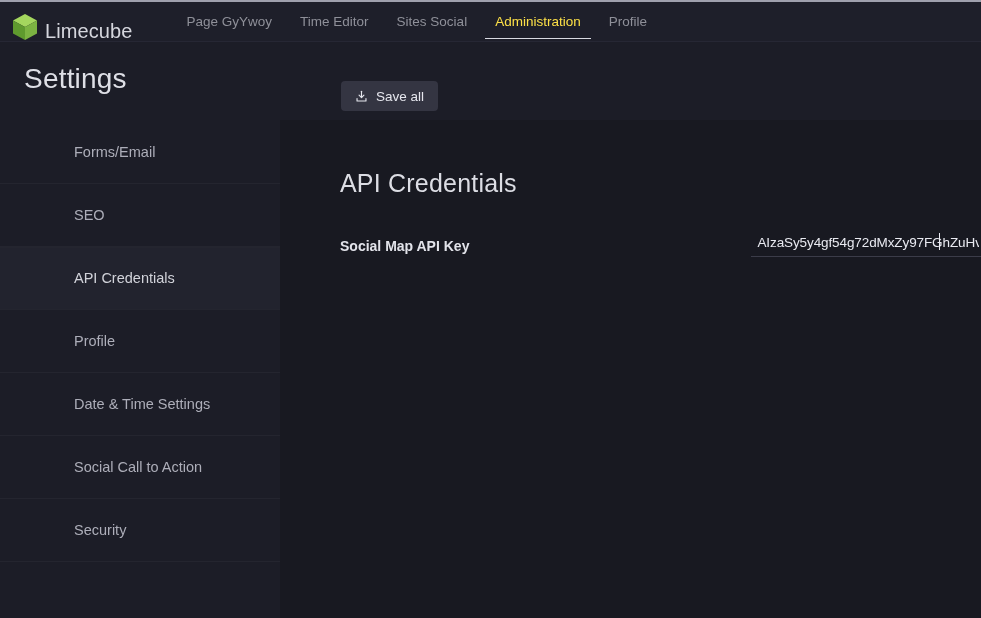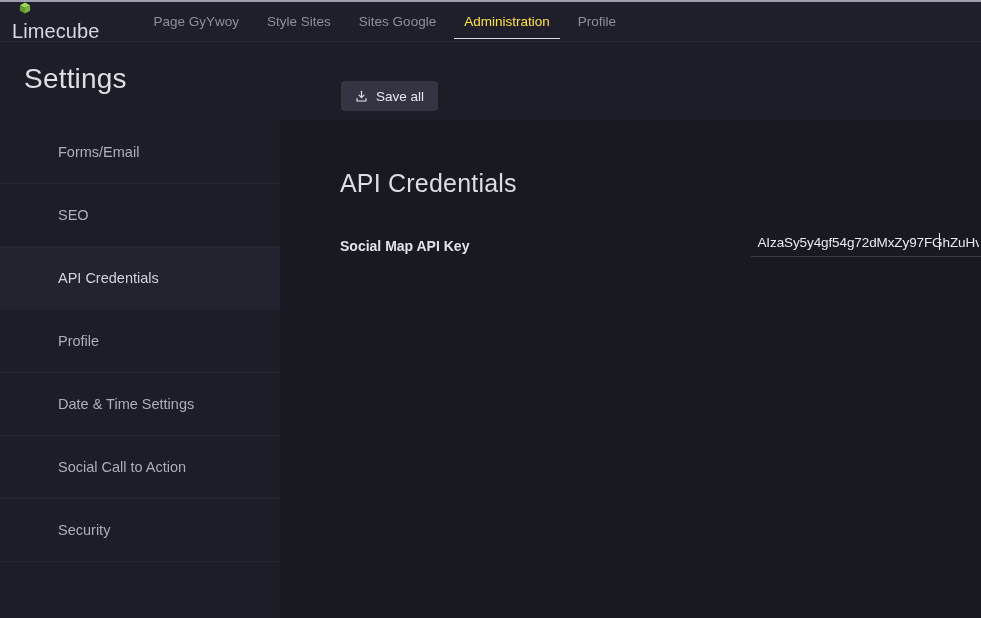--- a/index.html
+++ b/index.html
@@ -33,26 +33,25 @@
     width: 981px;
     height: 40px;
     background: #1e1f2a;
     border-bottom: 1px solid #262734;
     display: flex;
     align-items: center;
   }
 
   .brand {
     display: flex;
-    align-items: flex-start;
+    align-items: flex-end;
     gap: 7px;
     margin-left: 12px;
     height: 100%;
     cursor: pointer;
-    flex-direction: column;
   }
 
   .cube-icon { width: 26px; height: 28px; display: block; }
 
   .brand-name {
     font-size: 20px;
     color: #d6d7de;
     font-weight: 400;
     letter-spacing: 0.1px;
     line-height: 1;
@@ -107,21 +106,21 @@
   }
 
   .side-menu {
     margin-top: 26px;
   }
 
   .side-item {
     height: 63px;
     display: flex;
     align-items: center;
-    padding-left: 58px;
+    padding-left: 74px;
     font-size: 14.5px;
     color: #adaeb9;
     border-bottom: 1px solid #24252f;
     cursor: pointer;
     background: transparent;
   }
 
   .side-item.active {
     background: #22232e;
     color: #d2d3da;
@@ -235,22 +234,22 @@
     <svg class="cube-icon" viewBox="0 0 26 28">
       <polygon points="13,1 25,7.5 13,14 1,7.5" fill="#a4d65e"></polygon>
       <polygon points="1,7.5 13,14 13,27 1,20.5" fill="#5f9a2e"></polygon>
       <polygon points="25,7.5 13,14 13,27 25,20.5" fill="#7cb342"></polygon>
     </svg>
     <span class="brand-name">Limecube</span>
   </div>
 
   <div class="nav-items">
     <div class="nav-item">Page GyYwoy</div>
-    <div class="nav-item">Style Sites</div>
-    <div class="nav-item">Sites Google</div>
+    <div class="nav-item">Time Editor</div>
+    <div class="nav-item">Sites Social</div>
     <div class="nav-item active">Administration</div>
     <div class="nav-item">Profile</div>
   </div>
 
 </div>
 
 <div class="sidebar">
 
   <div class="page-title">Settings</div>
 

